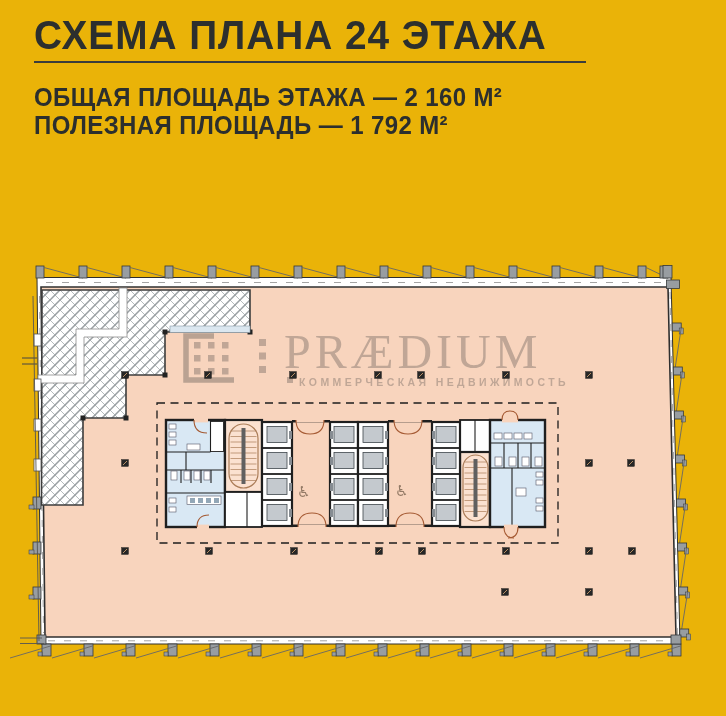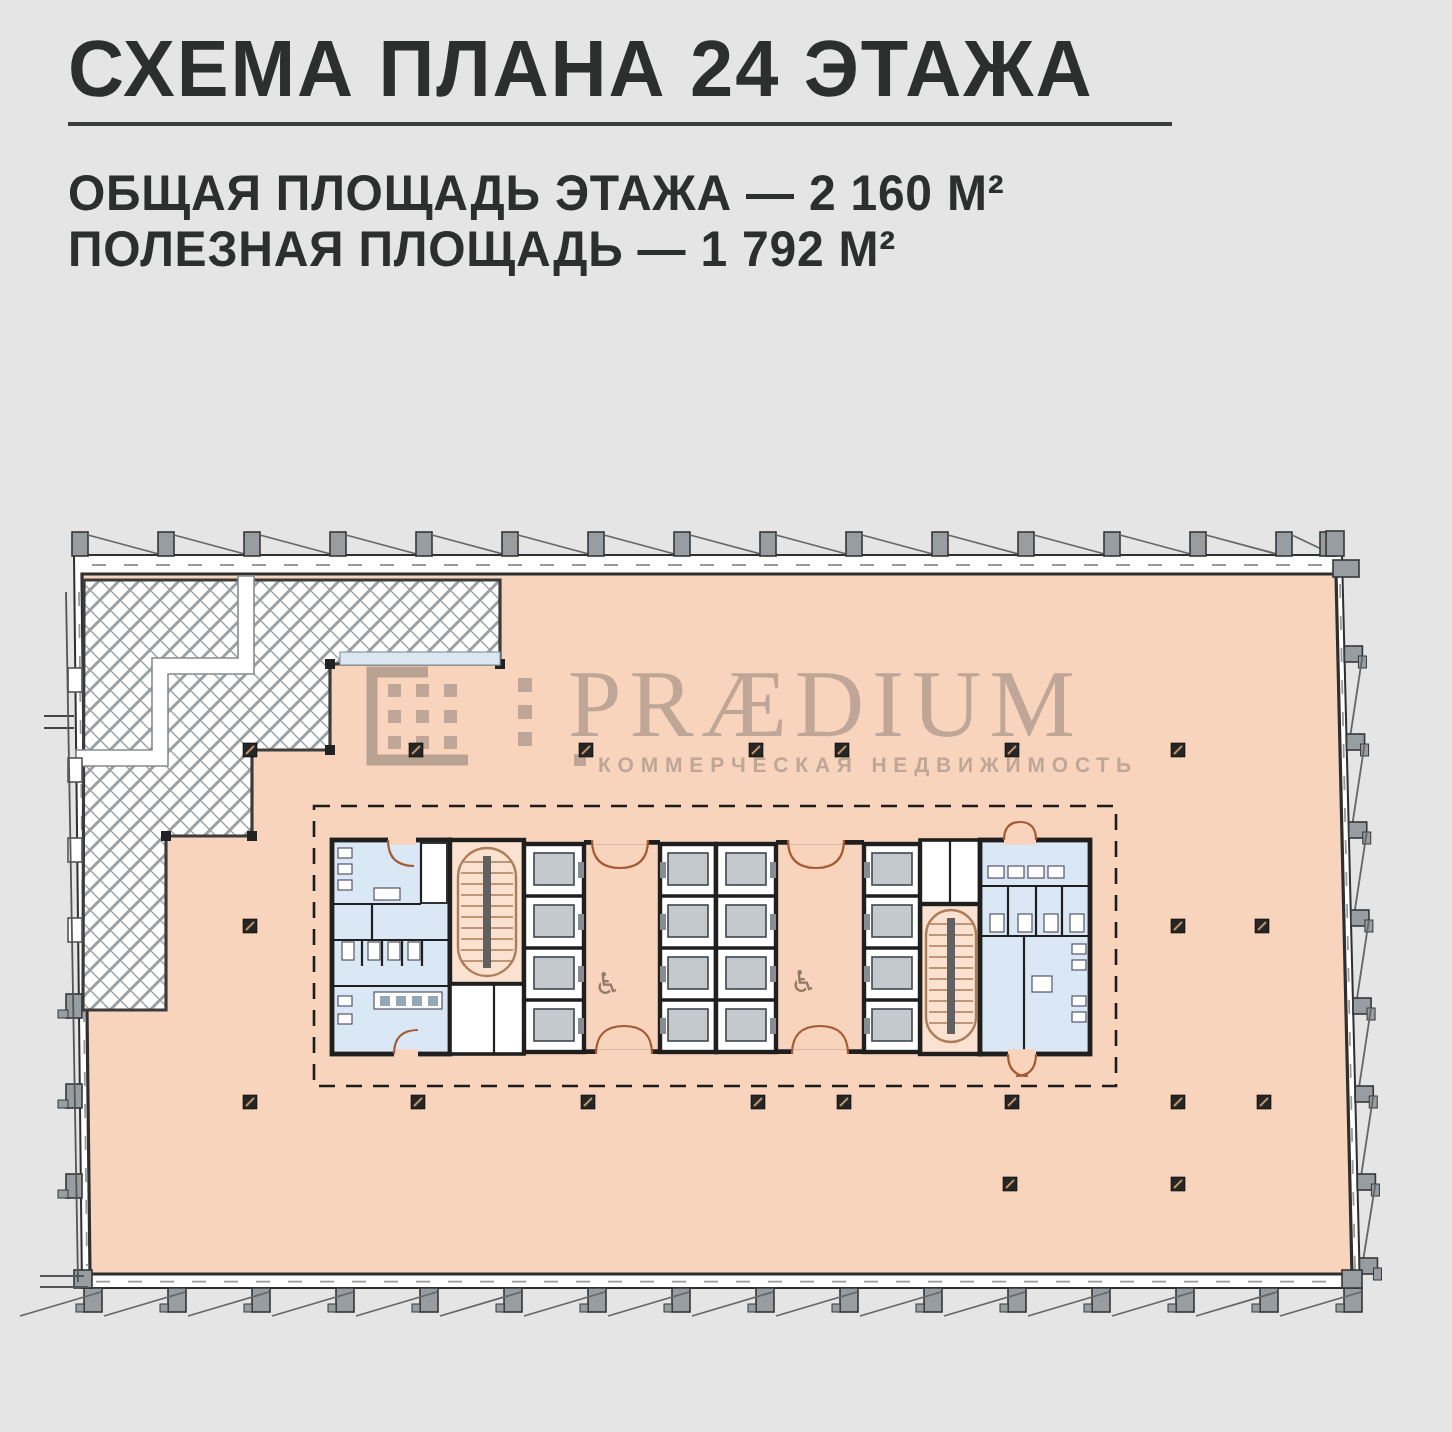--- a/index.html
+++ b/index.html
@@ -1,16 +1,16 @@
 <!DOCTYPE html>
 <html><head>
 <meta charset="utf-8">
 <style>
   html,body{margin:0;padding:0;background:#fff;}
-  .page{position:relative;width:726px;height:716px;background:#e5e5e5;overflow:hidden;
+  .page{position:relative;width:726px;height:716px;background:#eab308;overflow:hidden;
         font-family:"Liberation Sans",sans-serif;}
   .title{position:absolute;left:34px;top:13px;font-size:40px;font-weight:700;
          letter-spacing:1px;color:#2c2f2e;white-space:nowrap;transform:scaleX(.97);transform-origin:left;}
   .rule{position:absolute;left:34px;top:61px;width:552px;height:2px;background:#3a3d3c;}
   .sub{position:absolute;left:34px;font-size:25px;font-weight:700;letter-spacing:.4px;
        color:#2c2f2e;white-space:nowrap;transform:scaleX(.96);transform-origin:left;}
   .sub1{top:83px;} .sub2{top:111px;}
   svg text{user-select:none;}
 </style>
 </head>

